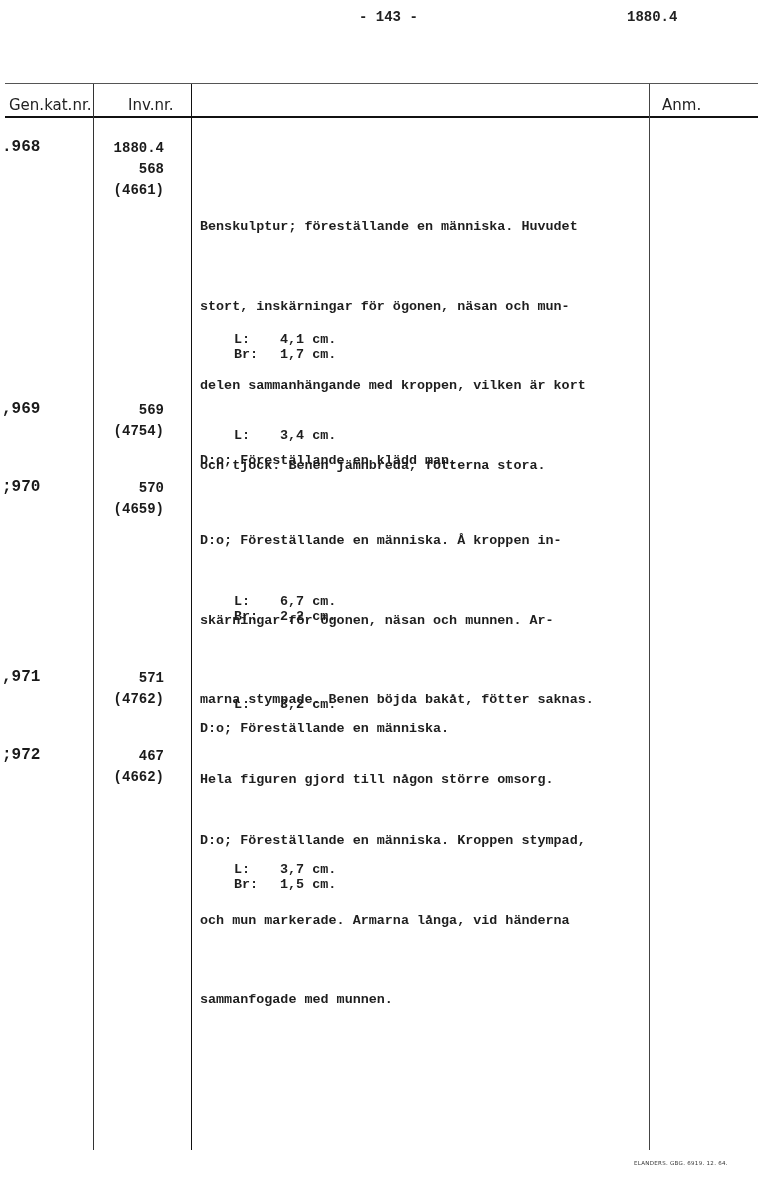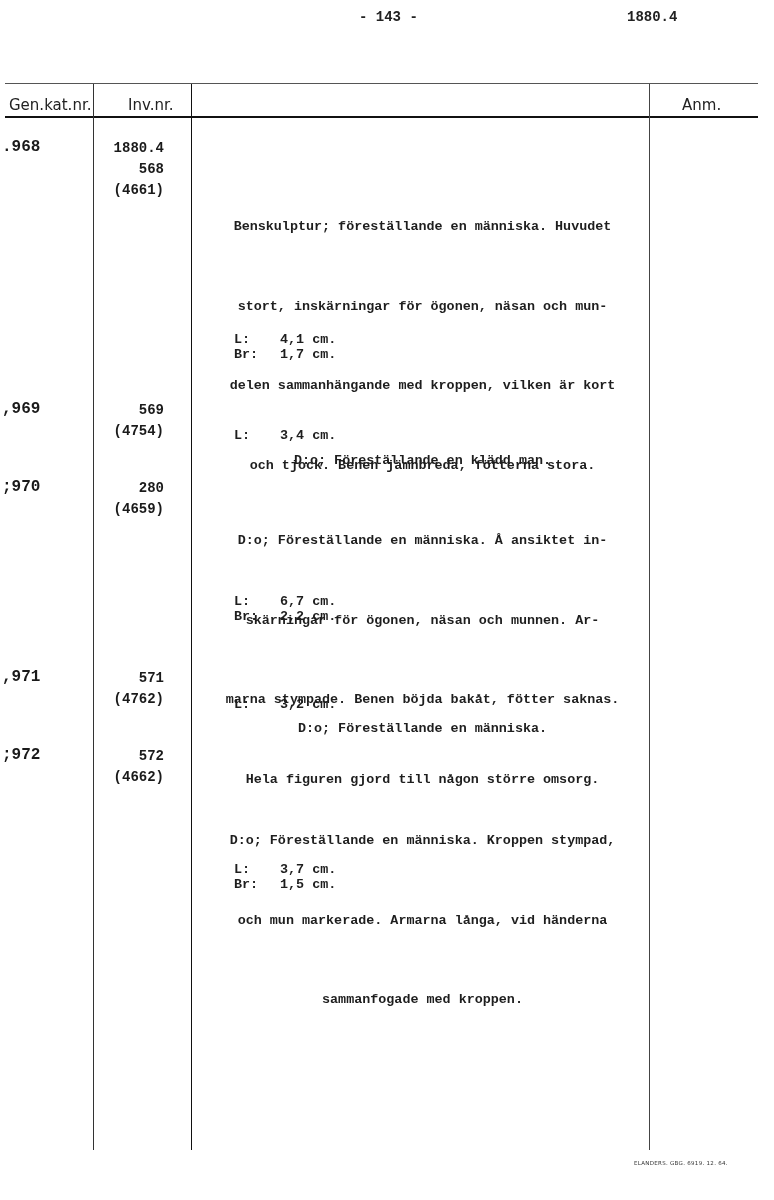--- a/index.html
+++ b/index.html
@@ -27,36 +27,35 @@
     }
     .vline.c1 { left: 93px; top: 84px; height: 1066px; }
     .vline.c2 { left: 191px; top: 84px; height: 1066px; border-left-color: #111; }
     .vline.c3 { left: 649px; top: 84px; height: 1066px; border-left-color: #444; }
     .col-head {
       position: absolute; top: 96px;
       font-family: "DejaVu Sans", sans-serif; font-size: 15px; color: #222;
     }
     .col-head.gen { left: 9px; }
     .col-head.inv { left: 128px; }
-    .col-head.anm { left: 682px; text-align: center; }
+    .col-head.anm { left: 662px; text-align: center; }
 
     .gen-nr {
       position: absolute; left: 2px;
       font-size: 16px; font-weight: bold; color: #1a1a1a;
     }
     .inv-block {
       position: absolute; left: 100px; width: 64px; text-align: right;
       font-size: 14px; font-weight: bold; line-height: 21px; color: #1a1a1a;
     }
     .inv-block div { white-space: nowrap; }
     .desc {
       position: absolute; left: 200px; width: 445px;
       font-size: 13.4px; font-weight: bold; line-height: 26.5px; color: #1e1e1e;
       white-space: pre;
-      text-align: center;
     }
     .meas {
       position: absolute; left: 234px;
       font-size: 13.4px; font-weight: bold; line-height: 15px; color: #1e1e1e;
     }
     .meas .row { display: flex; white-space: pre; }
     .meas .lbl { width: 46px; }
     .footer {
       position: absolute; top: 1160px; left: 634px;
       font-family: "DejaVu Sans", sans-serif; font-size: 5.5px; letter-spacing: 0.3px; color: #333;
@@ -110,25 +109,25 @@
       <div>D:o; Föreställande en klädd man.</div>
     </div>
     <div class="meas" style="top:428px">
       <div class="row"><span class="lbl">L:</span><span>3,4 cm.</span></div>
     </div>
   </div>
 
   <div>
     <div class="gen-nr" style="top:478px">;970</div>
     <div class="inv-block" style="top:478px">
-      <div>280</div>
+      <div>570</div>
       <div>(4659)</div>
     </div>
     <div class="desc" style="top:475px">
-      <div>D:o; Föreställande en människa. Å ansiktet in-</div>
+      <div>D:o; Föreställande en människa. Å kroppen in-</div>
       <div>skärningar för ögonen, näsan och munnen. Ar-</div>
       <div>marna stympade. Benen böjda bakåt, fötter saknas.</div>
       <div>Hela figuren gjord till någon större omsorg.</div>
     </div>
     <div class="meas" style="top:594px">
       <div class="row"><span class="lbl">L:</span><span>6,7 cm.</span></div>
       <div class="row"><span class="lbl">Br:</span><span>2,2 cm.</span></div>
     </div>
   </div>
 
@@ -142,27 +141,27 @@
       <div>D:o; Föreställande en människa.</div>
     </div>
     <div class="meas" style="top:697px">
       <div class="row"><span class="lbl">L:</span><span>3,2 cm.</span></div>
     </div>
   </div>
 
   <div>
     <div class="gen-nr" style="top:746px">;972</div>
     <div class="inv-block" style="top:746px">
-      <div>572</div>
+      <div>467</div>
       <div>(4662)</div>
     </div>
     <div class="desc" style="top:775px">
       <div>D:o; Föreställande en människa. Kroppen stympad,</div>
       <div>och mun markerade. Armarna långa, vid händerna</div>
-      <div>sammanfogade med kroppen.</div>
+      <div>sammanfogade med munnen.</div>
     </div>
     <div class="meas" style="top:862px">
       <div class="row"><span class="lbl">L:</span><span>3,7 cm.</span></div>
       <div class="row"><span class="lbl">Br:</span><span>1,5 cm.</span></div>
     </div>
   </div>
 
   <div class="footer">ELANDERS. GBG. 6919. 12. 64.</div>
 </div>
 

